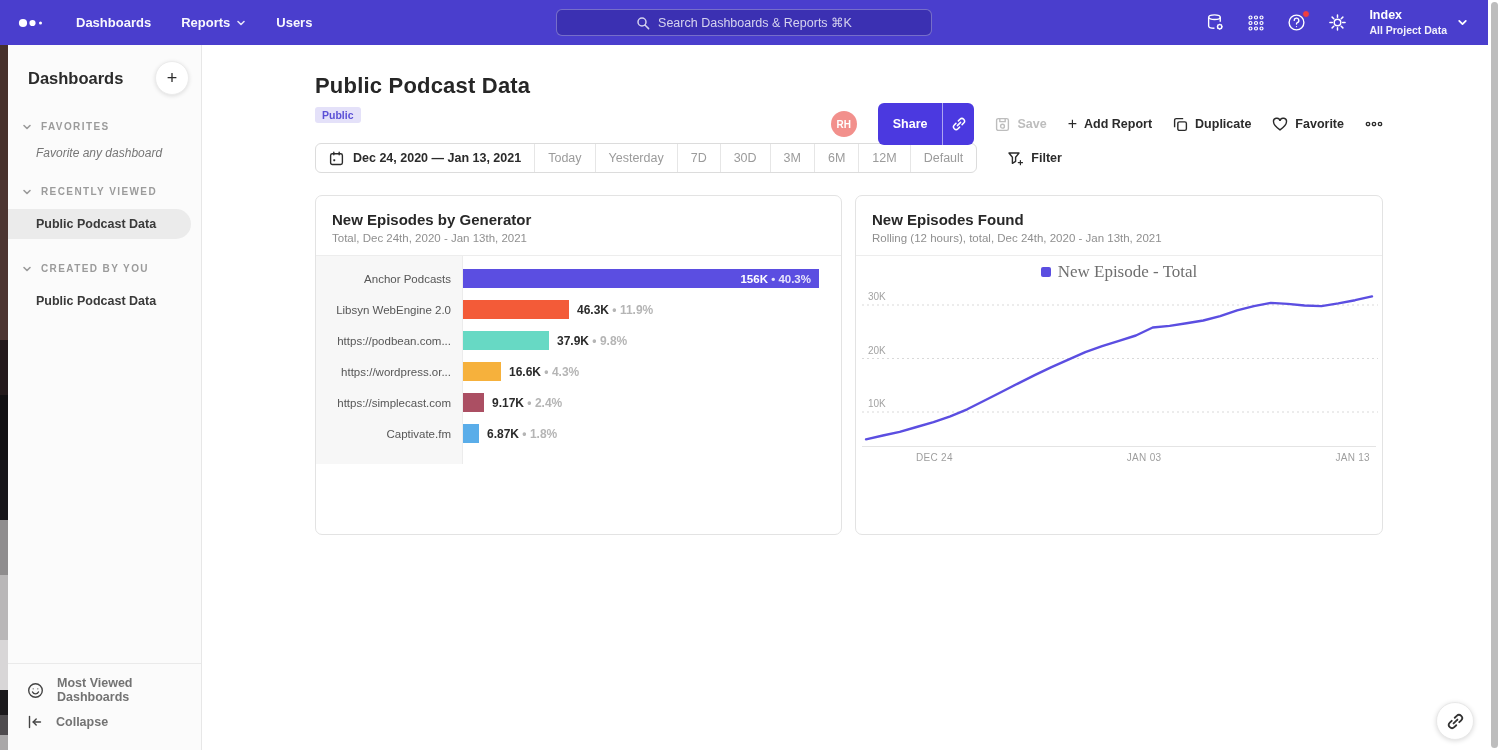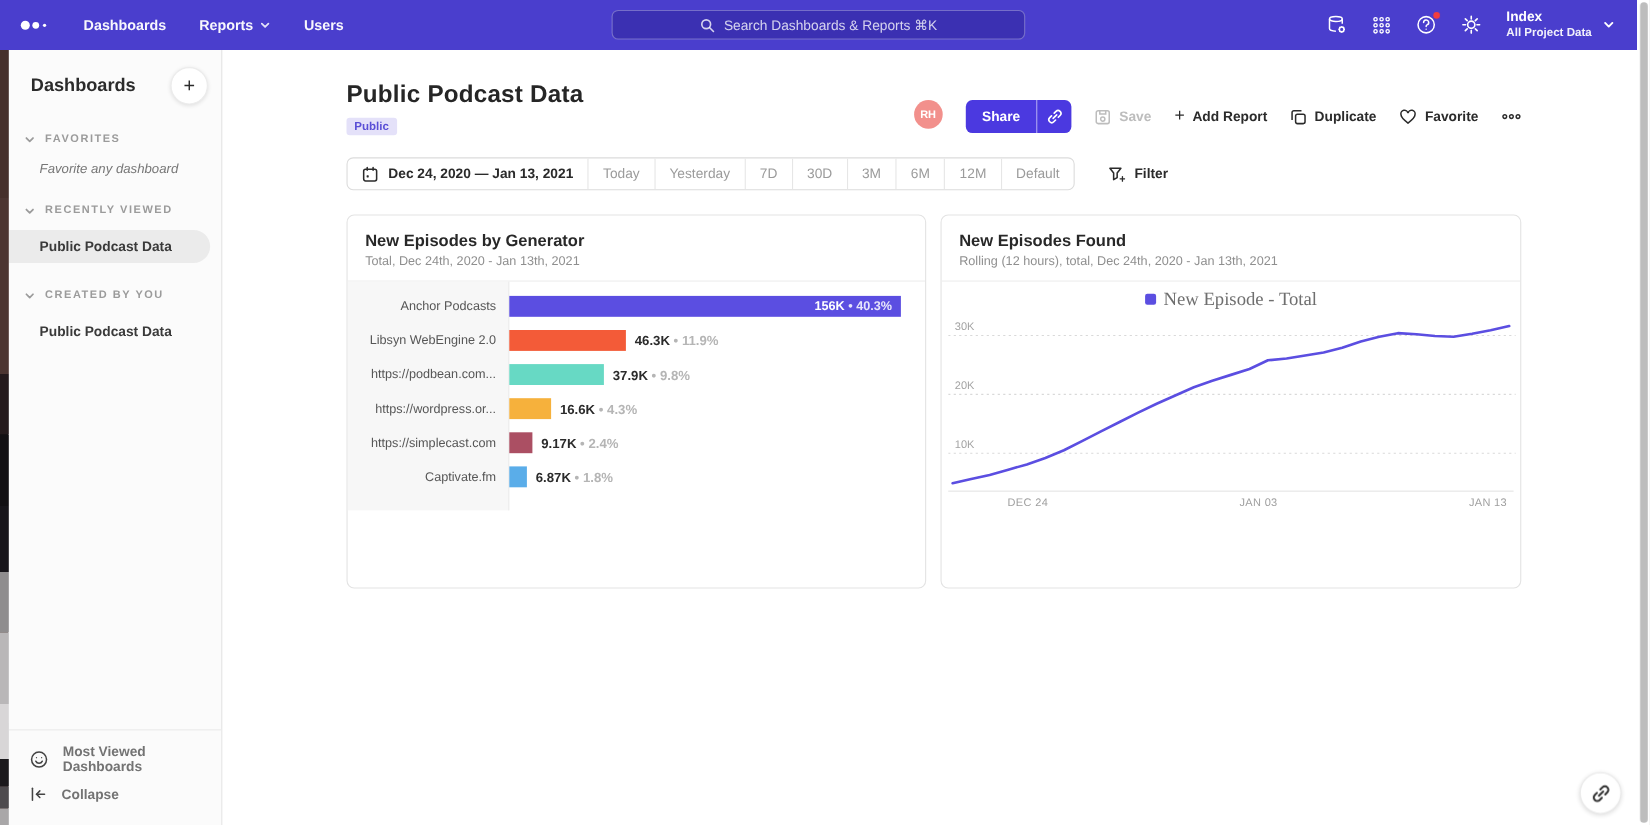--- a/index.html
+++ b/index.html
@@ -58,25 +58,25 @@
   .sb-foot-item .ic { display:flex; color:#444; }
 
   
   .main { position:absolute; left:202px; top:45px; right:0; bottom:0; background:#fff;
     padding:28px 0 0 113px; }
   .page-head { position:relative; width:1068px; }
   .page-title { font-size:22px; font-weight:800; color:#262626; letter-spacing:.2px; }
   .badge { display:inline-block; margin-top:8px; background:var(--badge-bg,#e4e1f9);
     color:var(--badge-fg,#5a4fd6); font-size:10.5px; font-weight:700; padding:2px 7px;
     border-radius:3px; }
-  .head-actions { position:absolute; right:0; top:18px; display:flex; gap:21px; }
+  .head-actions { position:absolute; right:0; top:30px; display:flex; align-items:center; gap:21px; }
   .avatar { width:26px; height:26px; border-radius:50%; background:var(--avatar-bg,#f2908c);
     color:#fff; font-size:10px; font-weight:700; display:flex; align-items:center;
     justify-content:center; cursor:pointer; }
-  .share-split { display:flex; height:30px; border-radius:6px; overflow:hidden;
+  .share-split { display:flex; height:42px; border-radius:6px; overflow:hidden;
     background:var(--share-bg,#4b39e0); color:#fff; cursor:pointer; }
   .share-main { padding:0 15px; display:flex; align-items:center; font-size:12.5px; font-weight:700; }
   .share-link { width:32px; display:flex; align-items:center; justify-content:center;
     border-left:1px solid rgba(255,255,255,.55); }
   .act { display:flex; align-items:center; gap:7px; cursor:pointer; font-size:12.5px;
     font-weight:700; color:#2b2b2b; }
   .act.disabled { color:#bdbdbd; cursor:default; }
   .act .ic { display:flex; }
   .plus-glyph { font-size:16px; font-weight:400; line-height:1; }
 

